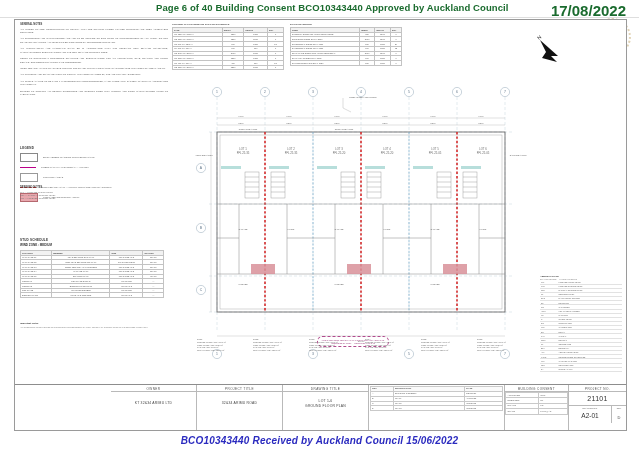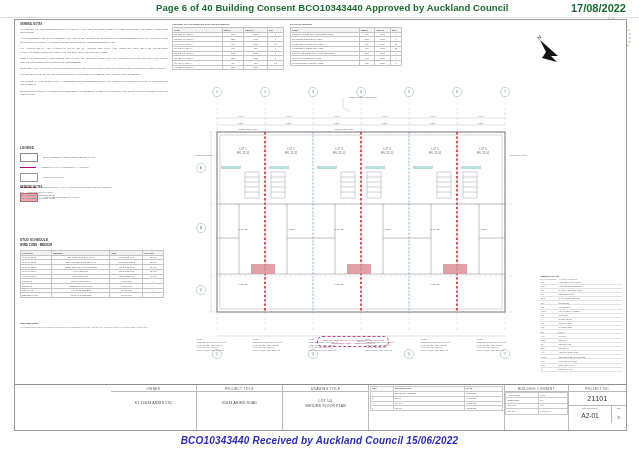--- a/index.html
+++ b/index.html
@@ -2,21 +2,21 @@
 <html><head>
 <meta charset="utf-8">
 <style>
   html,body{margin:0;padding:0;background:#ffffff;}
   body{width:639px;height:452px;overflow:hidden;font-family:"Liberation Sans",sans-serif;}
   .page{position:relative;width:639px;height:452px;background:#fff;}
 
   
   .stamp-header{position:absolute;left:0;top:0;width:605px;height:17px;margin-left:43px;}
   .stamp-header .txt{position:absolute;top:2px;left:113px;font-size:9.5px;font-weight:bold;color:#1a6b2e;white-space:nowrap;letter-spacing:.1px;}
-  .stamp-header .date{position:absolute;top:2px;right:22px;font-size:11px;font-weight:bold;color:#1a6b2e;}
+  .stamp-header .date{position:absolute;top:2px;right:22px;font-size:15px;font-weight:bold;color:#1a6b2e;}
   .hdr-rule{position:absolute;left:0;top:17px;width:639px;height:1px;background:#dedede;}
 
   .stamp-footer{position:absolute;left:0;bottom:6px;width:639px;text-align:center;
       font-size:10px;font-style:italic;font-weight:bold;color:#2b2bbf;letter-spacing:.2px;}
 
   
   .council-stamp{position:absolute;right:6px;top:16px;width:44px;height:40px;opacity:.55;}
   .council-stamp .ring{position:absolute;left:4px;top:2px;width:34px;height:34px;border-radius:50%;
       border:2px dotted #c9b07a;}
   .council-stamp .inner{position:absolute;left:10px;top:8px;width:22px;height:22px;border-radius:50%;

